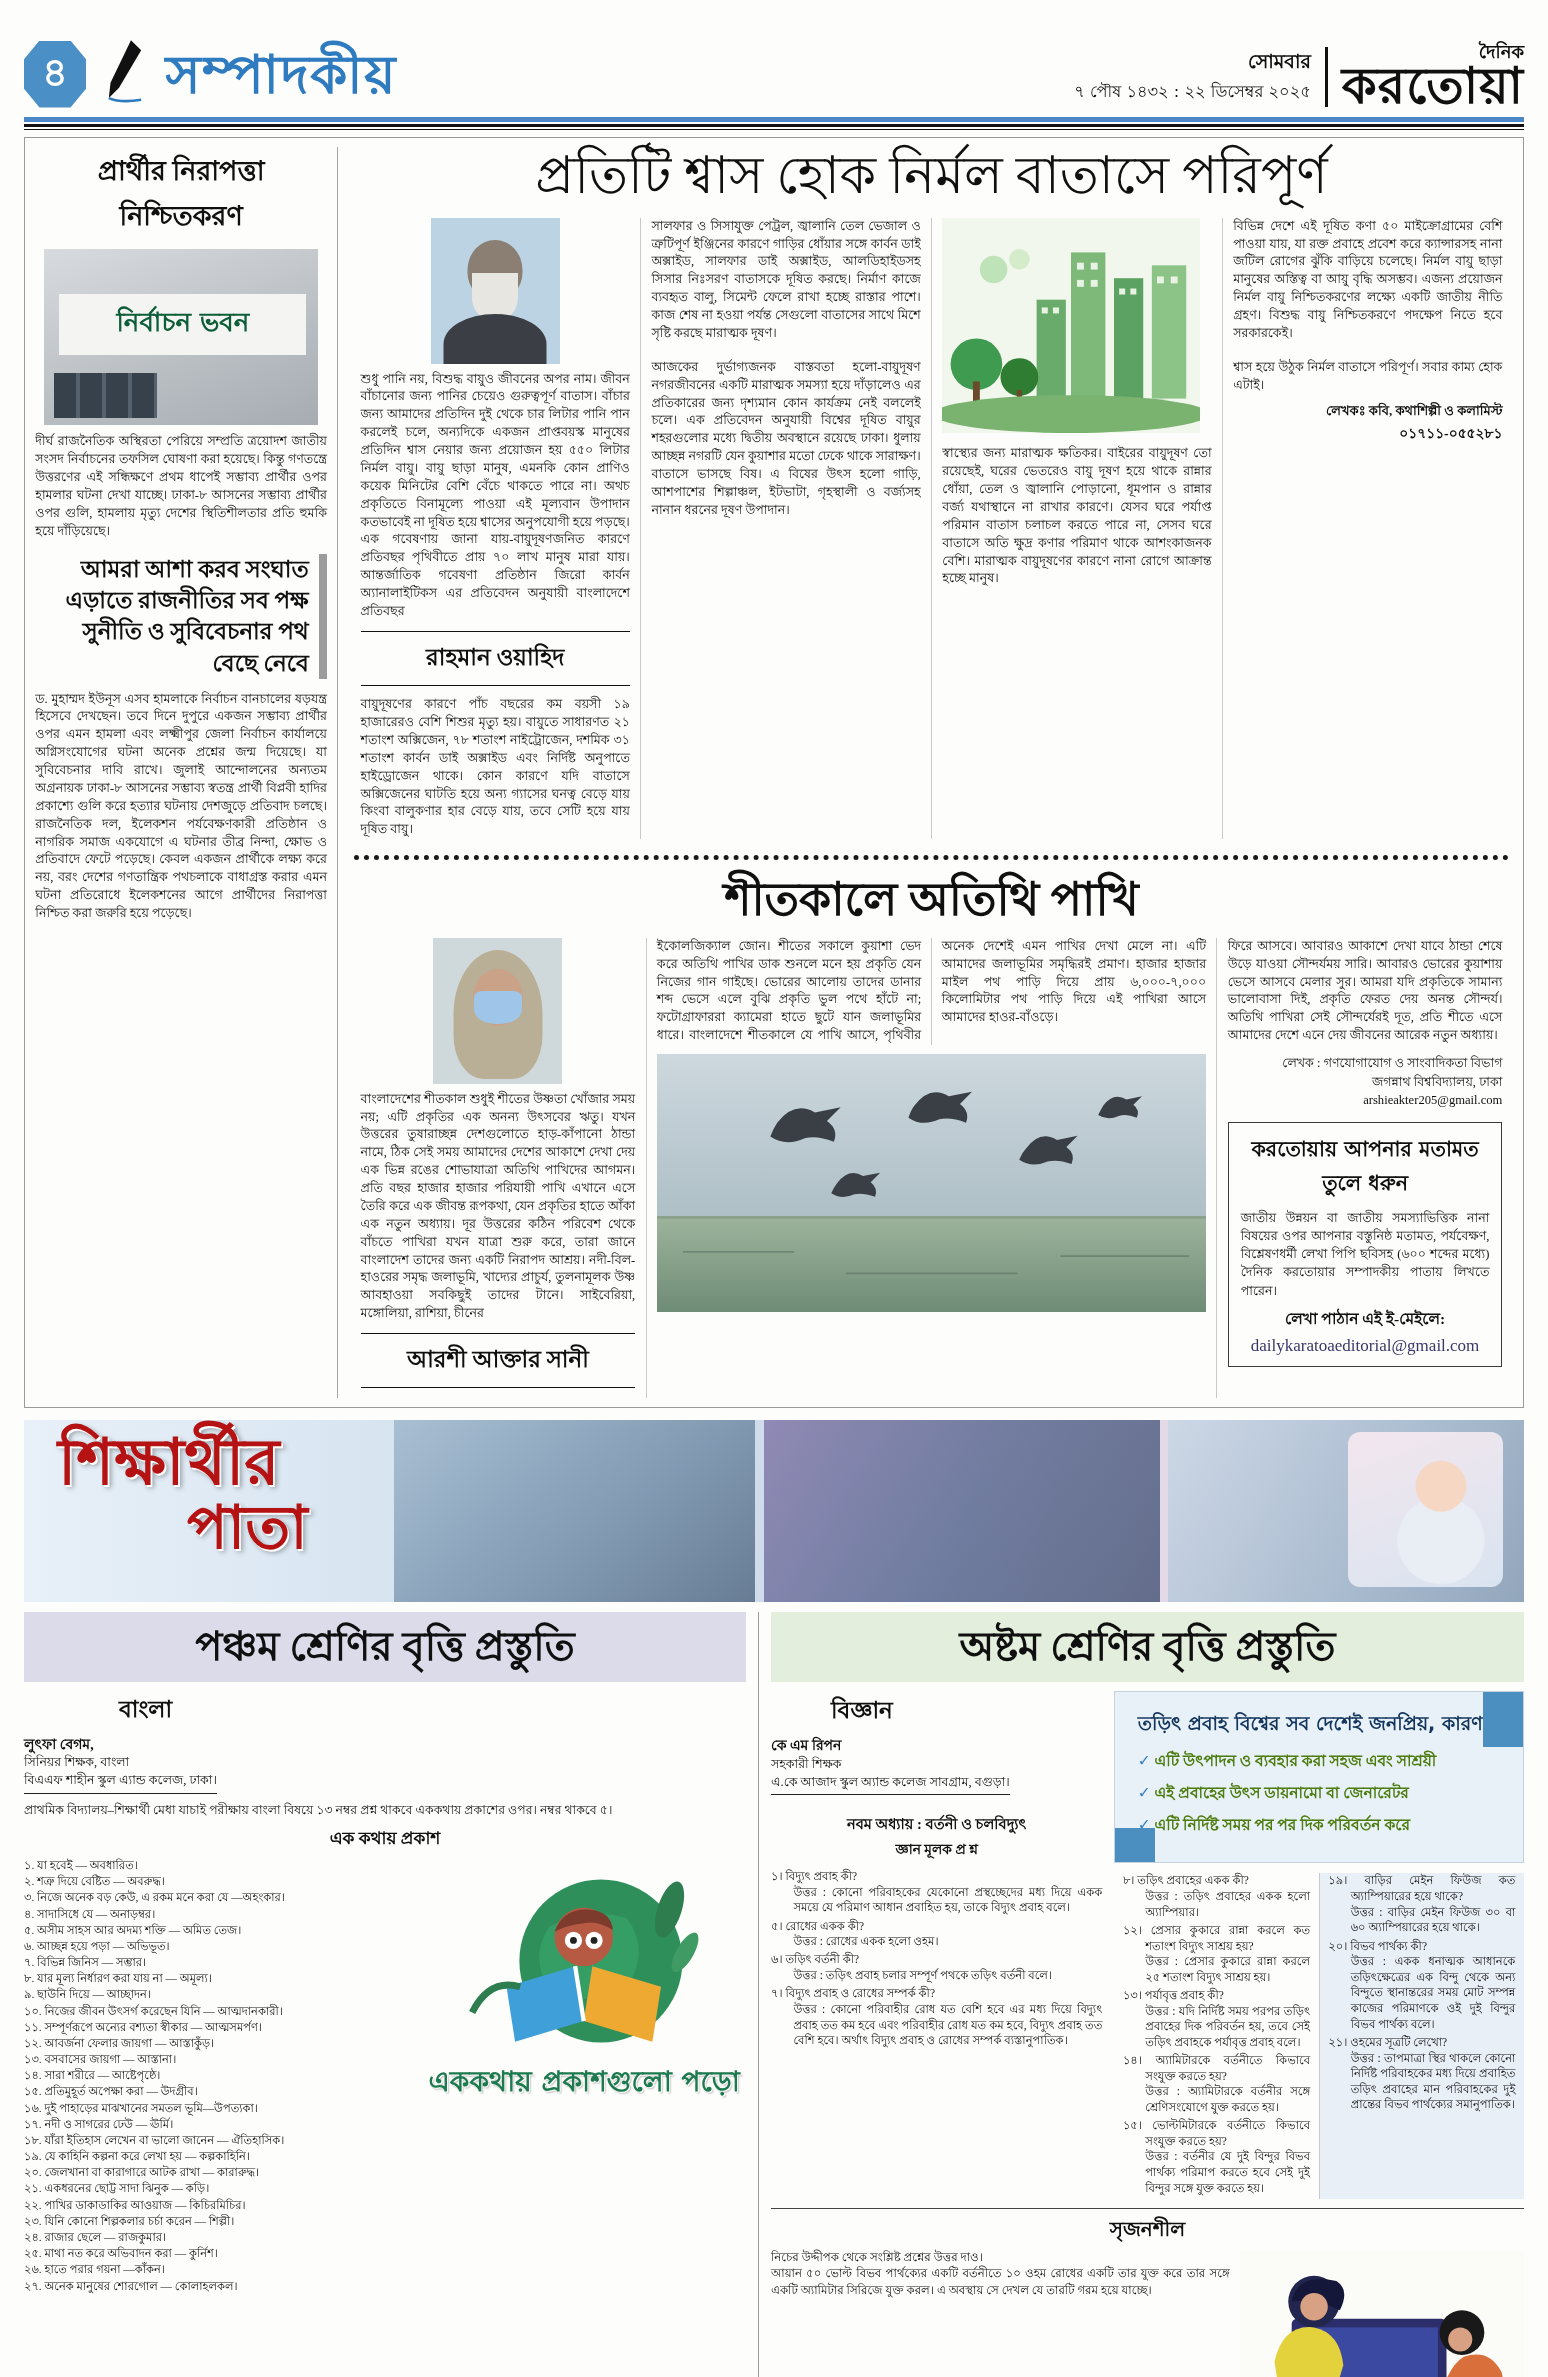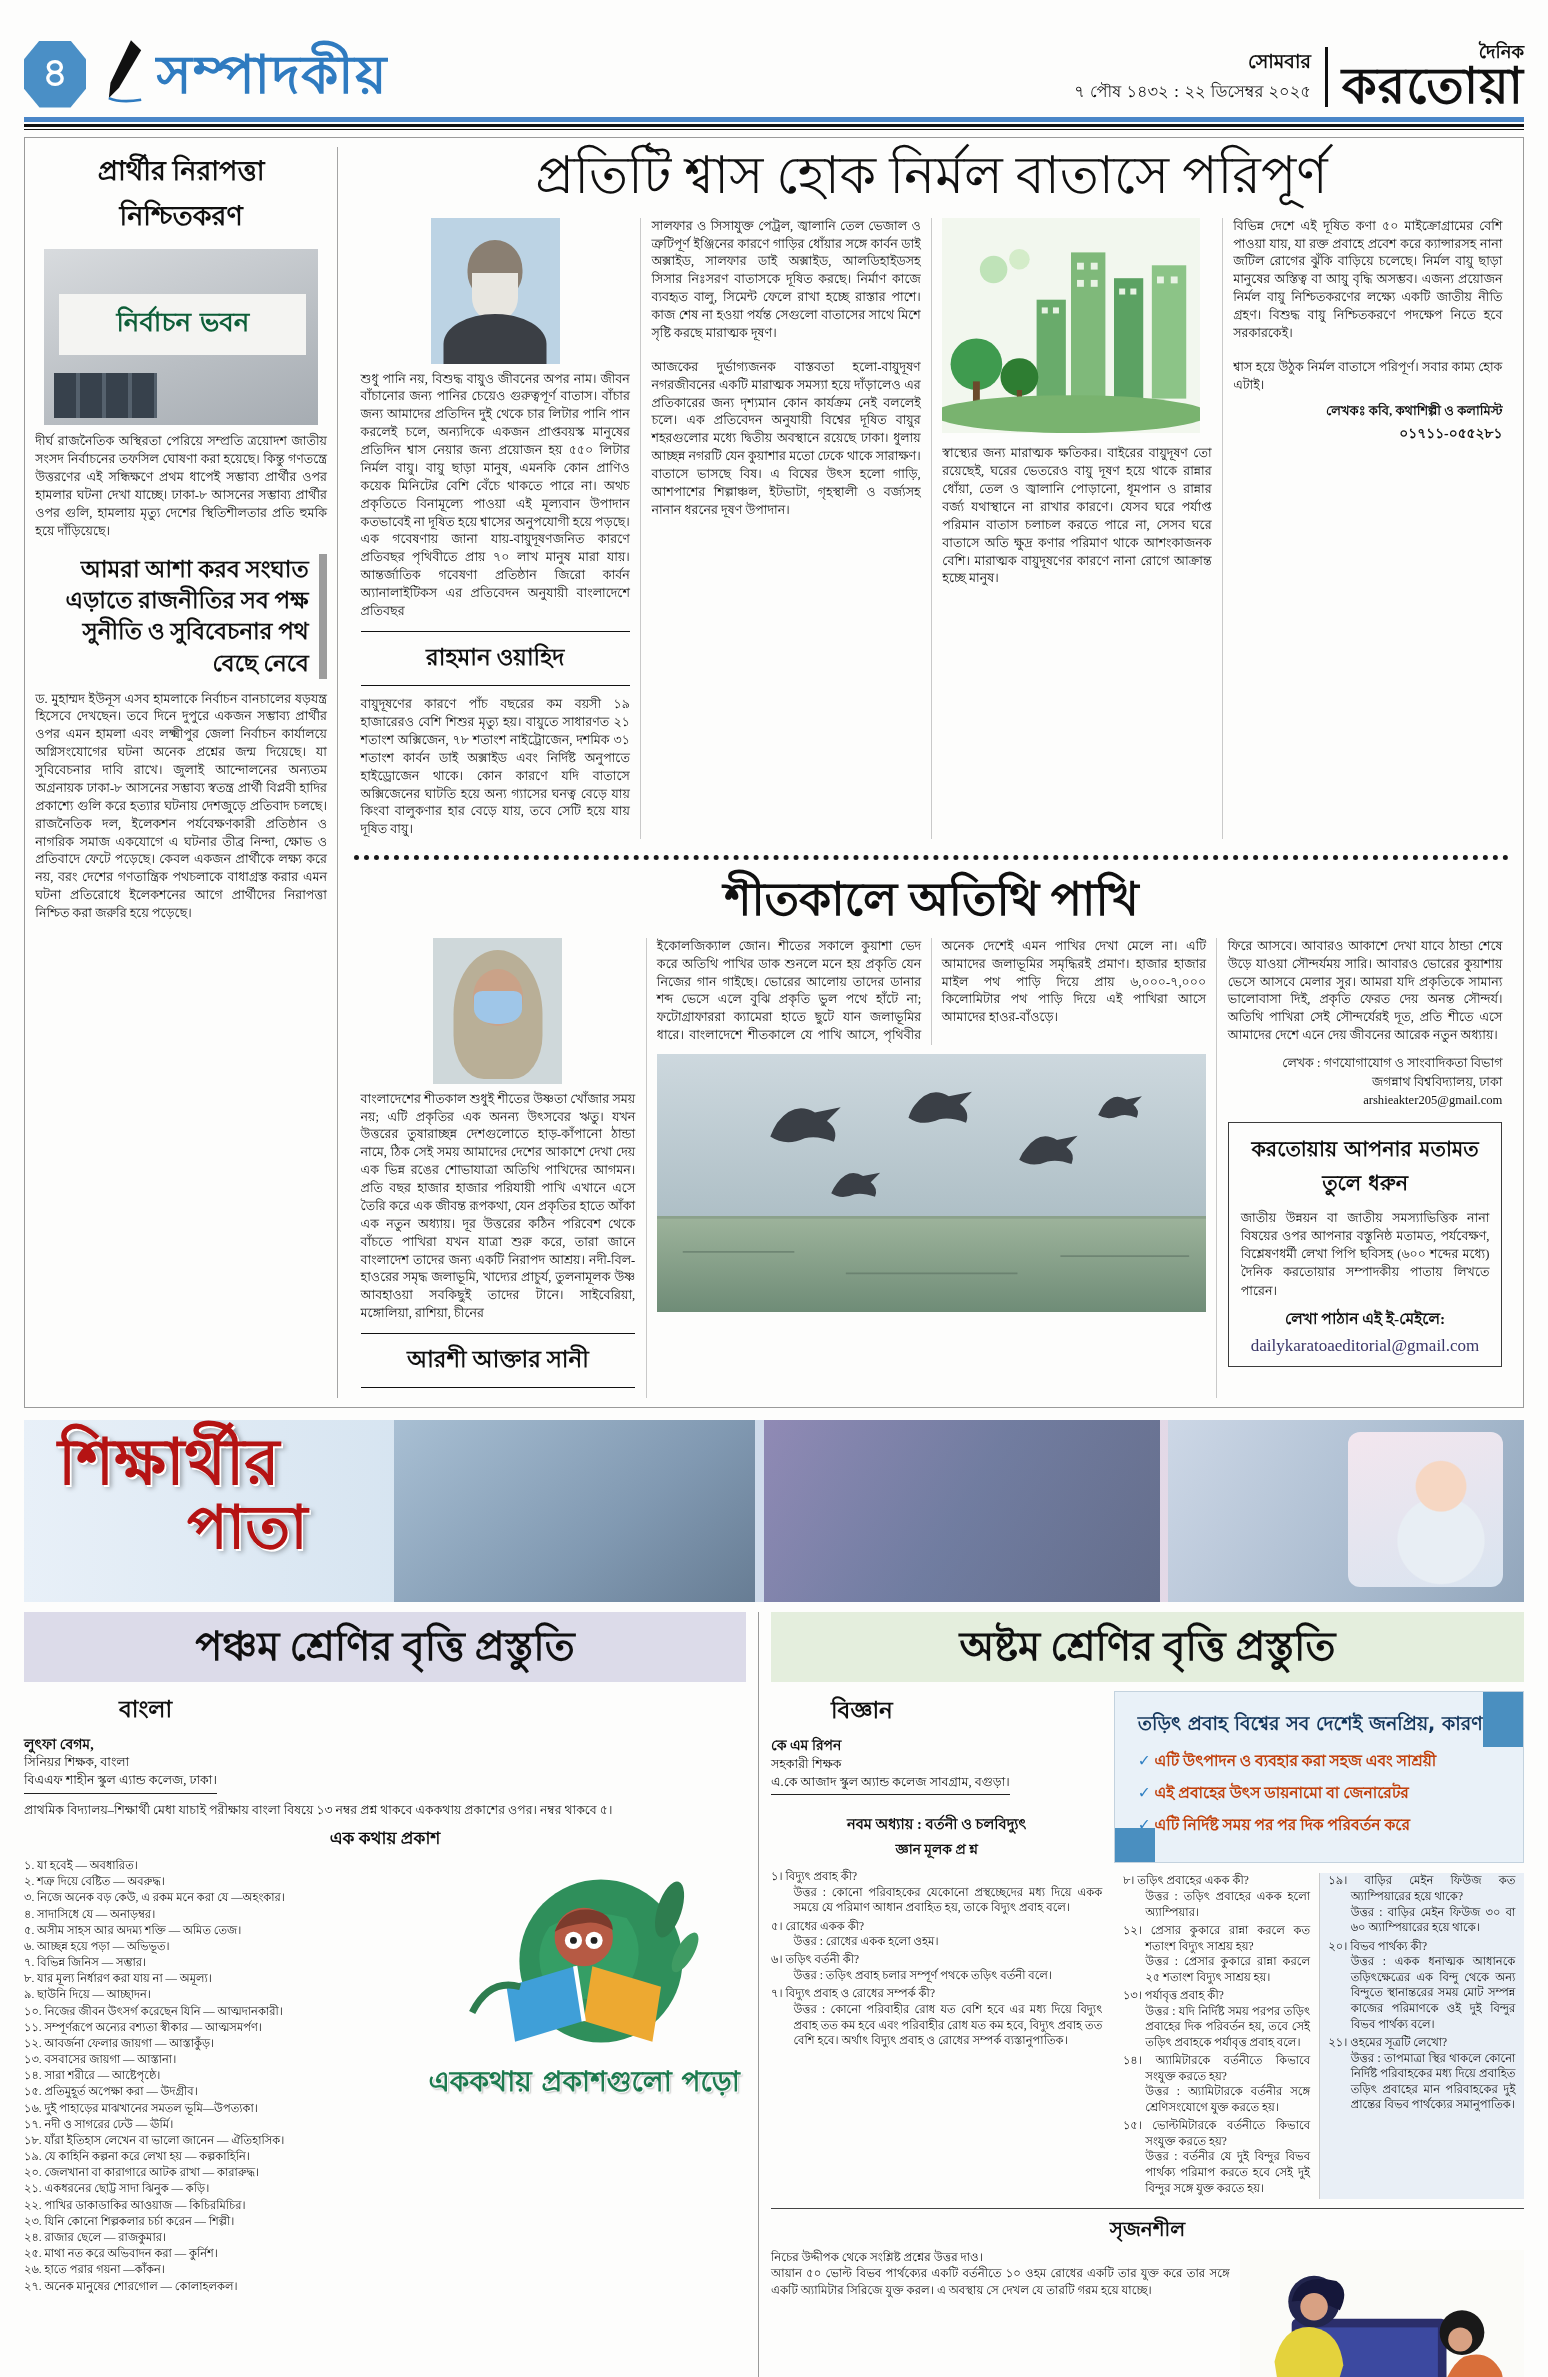--- a/index.html
+++ b/index.html
@@ -5,21 +5,21 @@
   html,body{margin:0;padding:0;background:#f2f2f2;}
   .page{width:1548px;height:2377px;margin:0 auto;background:#fdfdfc;color:#101010;
         font-family:"Liberation Serif","DejaVu Sans",serif;overflow:hidden;position:relative;box-sizing:border-box;padding:15.5px 24px 8.6px;}
   *{box-sizing:border-box;}
   
   .hdr-bar{display:flex;align-items:flex-end;justify-content:space-between;height:95px;}
   .hdr-left{display:flex;align-items:center;gap:15.5px;}
   .pagenum{width:62px;height:67px;background:#4a8fc6;color:#fff;font-size:40px;font-weight:bold;
            display:flex;align-items:center;justify-content:center;
            clip-path:polygon(25% 0,75% 0,100% 28%,100% 72%,75% 100%,25% 100%,0 72%,0 28%);}
-  .penwrap{display:flex;align-items:center;gap:9px;}
+  .penwrap{display:flex;align-items:center;gap:18px;}
   .sec-logo{color:#2f7bc0;font-size:53px;font-weight:900;font-family:"DejaVu Sans",sans-serif;letter-spacing:1.7px;line-height:1;}
   .hdr-right{display:flex;align-items:center;gap:13.8px;}
   .dateblock{text-align:right;font-family:"DejaVu Sans",sans-serif;}
   .dateblock .day{font-weight:bold;font-size:19px;}
   .dateblock .date{font-size:16.3px;}
   .vbar{width:3.4px;height:60px;background:#111;}
   .masthead{text-align:right;font-family:"DejaVu Sans",sans-serif;line-height:1;}
   .masthead .small{font-size:18px;font-weight:bold;}
   .masthead .big{font-size:50px;font-weight:900;letter-spacing:0.9px;}
   .rule-blue{height:4.3px;background:#4a86c8;margin-top:6.9px;}
@@ -105,21 +105,21 @@
   
   .eighth-top{display:flex;gap:12px;}
   .eighth-left{width:44%;}
   .eighth-right{flex:1;}
   .chapter{text-align:center;font-weight:900;font-size:14.6px;margin:8.6px 0 1.7px;}
   .qtype{text-align:center;font-weight:900;font-size:13.8px;margin-bottom:6.9px;}
   .infobox{background:#e9f1f8;border:0.9px solid #c3d2de;position:relative;padding:17px 22.4px;margin-bottom:10.3px;}
   .infobox:before{content:"";position:absolute;top:0;right:0;width:40px;height:55px;background:#4a8fc0;}
   .infobox:after{content:"";position:absolute;bottom:0;left:0;width:40px;height:34px;background:#4a8fc0;}
   .infobox .it{font-weight:900;font-size:19px;color:#14365c;margin-bottom:8.6px;font-family:"DejaVu Sans",sans-serif;}
-  .check-line{font-size:15.5px;font-weight:bold;color:#c2410c;margin:6px 0;padding-left:26px;text-indent:-26px;}
+  .check-line{font-size:15.5px;font-weight:bold;color:#4d7c0f;margin:6px 0;padding-left:26px;text-indent:-26px;}
   .check-line:before{content:"\2713  ";color:#2e7fc2;font-weight:900;}
   .qa-split{display:flex;gap:0;}
   .qa-split>div{flex:1;min-width:0;padding:0 8.6px;}
   .qa-split>div+div{border-left:0.9px solid #c9c9c9;}
   .bluepanel{background:#e9eff6;padding:6.9px;}
   .creative{border-top:1.3px solid #444;margin-top:8.6px;padding-top:5.2px;}
   .creative .ct{text-align:center;font-weight:900;font-size:20px;margin-bottom:3.4px;}
   .cre-body{font-size:11.7px;line-height:1.4;text-align:justify;}
   .cre-flex{display:flex;gap:10.3px;}
   .cre-flex .txt{flex:1;}

